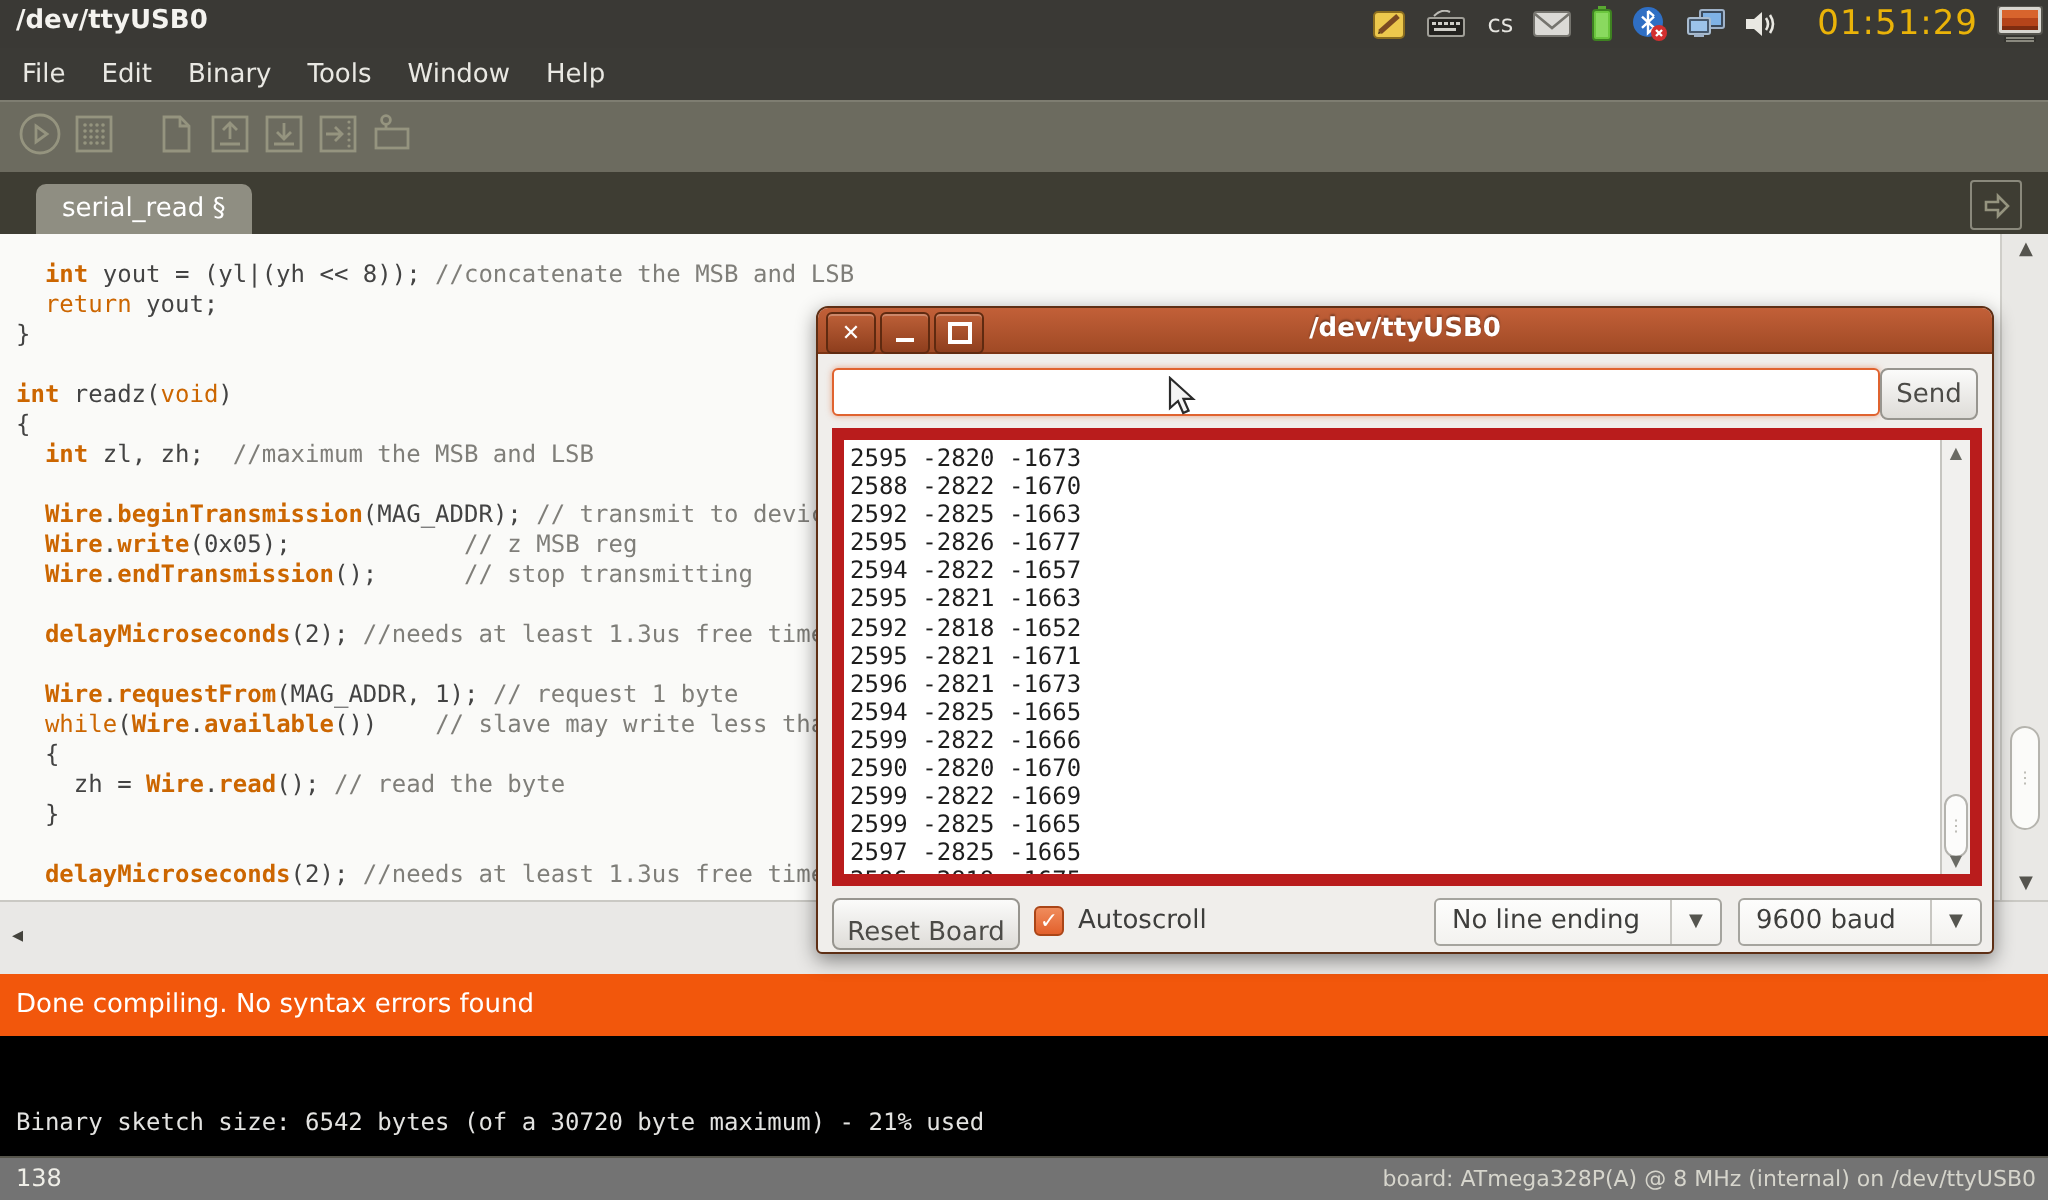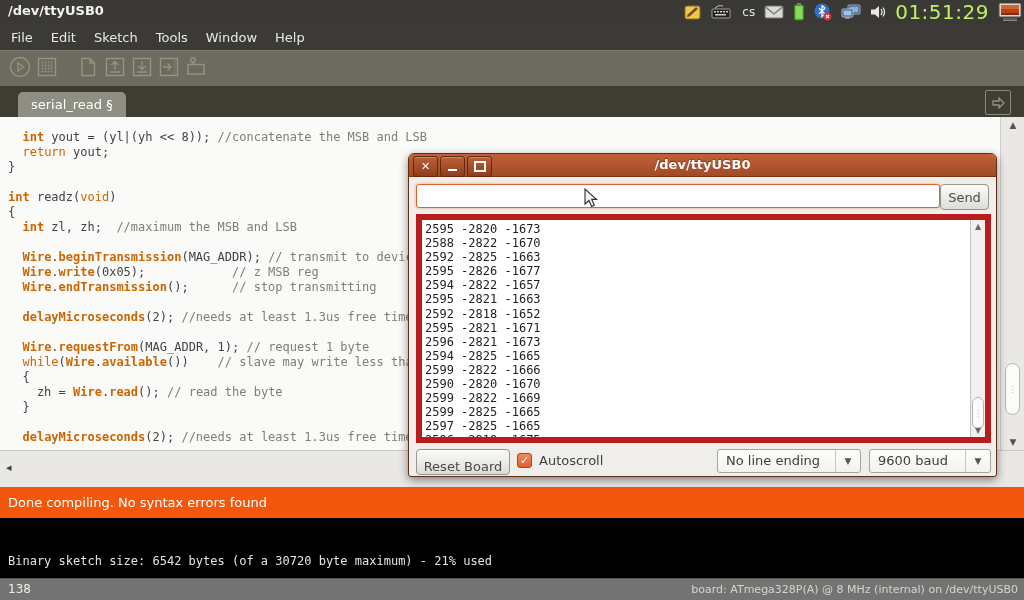--- a/index.html
+++ b/index.html
@@ -4,21 +4,21 @@
 <style>
   html,body{margin:0;padding:0;background:#222;}
   #screen{position:relative;width:1024px;height:600px;overflow:hidden;
           font-family:"DejaVu Sans","Liberation Sans",sans-serif;background:#fafaf8;}
   
   #top-panel{position:absolute;left:0;top:0;width:1024px;height:24px;background:#3a3935;color:#fff;}
   #win-title{position:absolute;left:8px;top:3px;font-size:13px;font-weight:bold;color:#f4f3ef;}
   #tray{position:absolute;right:2px;top:0;height:24px;display:flex;align-items:center;gap:9px;}
   .tray-ic{display:flex;align-items:center;}
   #kb-layout{color:#e6e5e0;font-size:12px;margin-left:2px;}
-  #clock{color:#bef264;font-size:20px;letter-spacing:.5px;}
+  #clock{color:#eab308;font-size:17px;letter-spacing:.5px;margin-left:12px;}
   
   #menu-bar{position:absolute;left:0;top:24px;width:1024px;height:26px;background:#3b3a36;
             display:flex;align-items:center;padding-left:2px;box-sizing:border-box;}
   .menu-item{color:#e9e8e3;font-size:13px;padding:4px 9px;cursor:default;}
   
   #toolbar{position:absolute;left:0;top:50px;width:1024px;height:36px;background:#6c6b5f;
            border-top:1px solid #7e7d71;box-sizing:border-box;display:flex;align-items:center;padding-left:8px;}
   .tb-ic{margin-right:3px;}
   .tb-gap{width:14px;}
   
@@ -182,21 +182,21 @@
               <line x1="5" y1="17.5" x2="19" y2="17.5"></line>
             </g>
           </svg>
       </span>
     </div>
   </div>
 
   <div id="menu-bar">
       <span class="menu-item">File</span>
       <span class="menu-item">Edit</span>
-      <span class="menu-item">Sketch</span>
+      <span class="menu-item">Binary</span>
       <span class="menu-item">Tools</span>
       <span class="menu-item">Window</span>
       <span class="menu-item">Help</span>
     </div>
 
   <div id="toolbar">
     <span class="tb-ic">
       <svg width="24" height="24" fill="none" stroke="#95947f" stroke-width="1.4">
           <circle cx="12" cy="12" r="9.5"></circle>
           <path d="M10 8 L15.5 12 L10 16 Z"></path>

